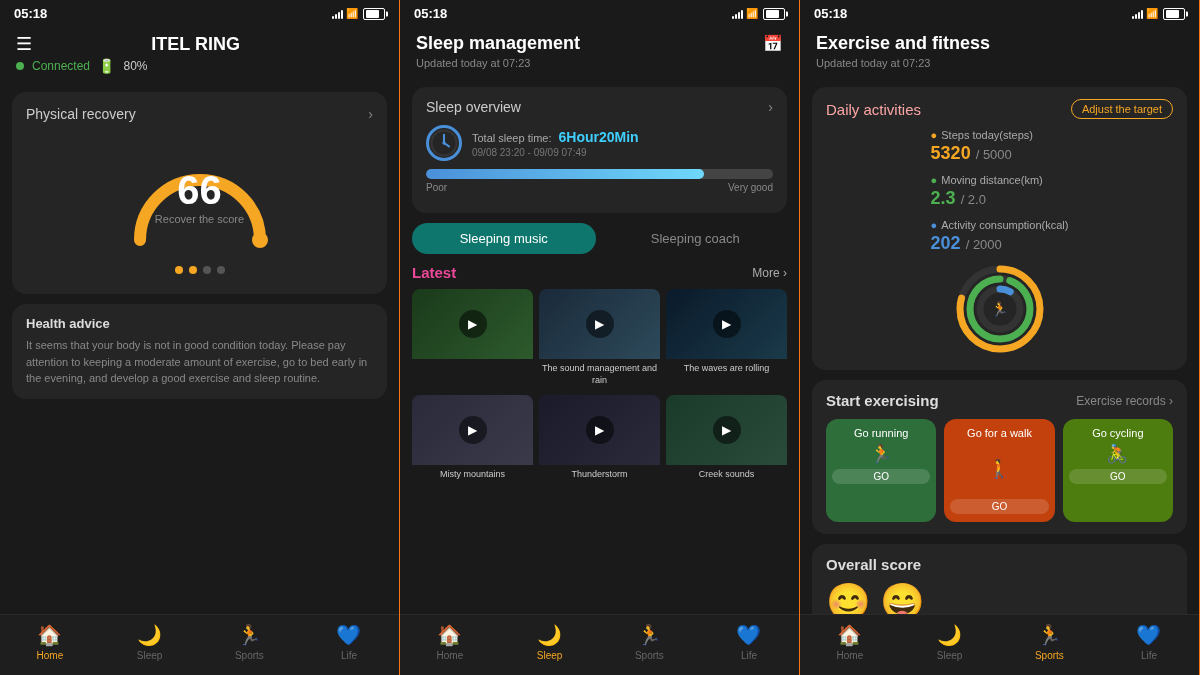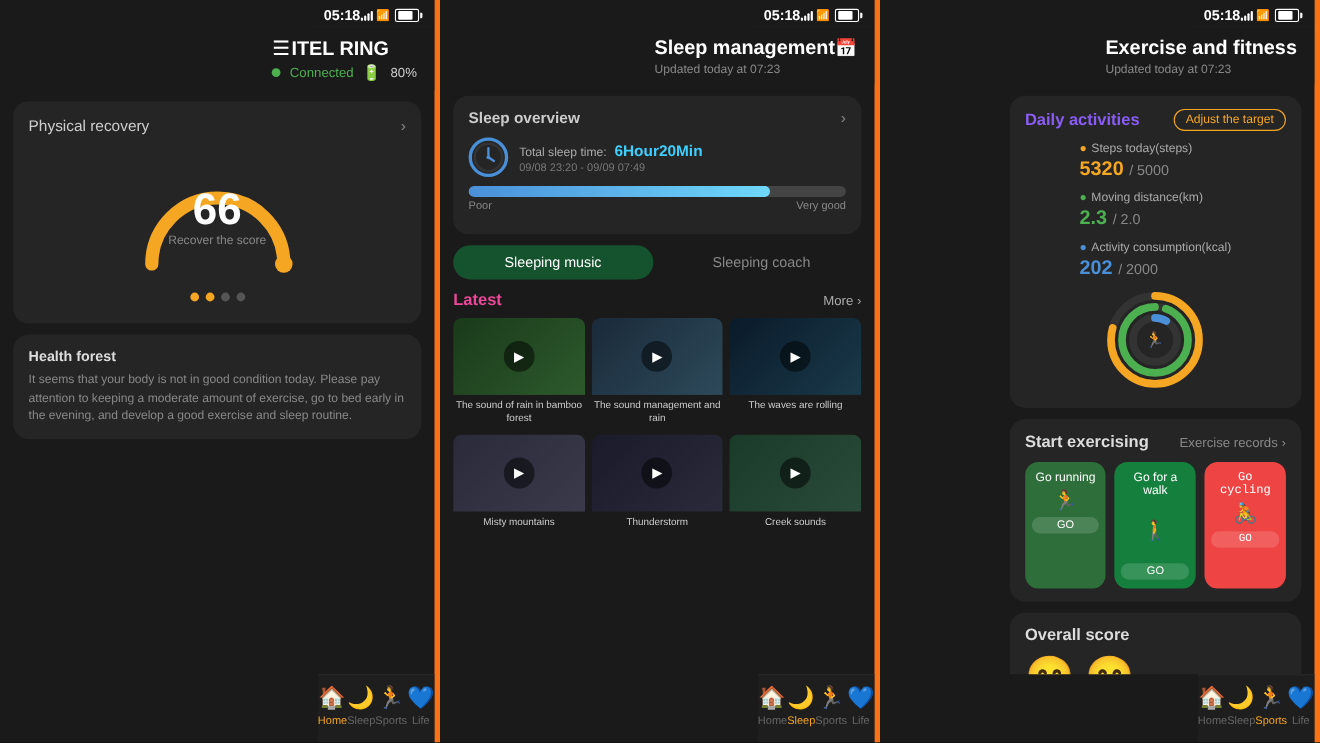--- a/index.html
+++ b/index.html
@@ -12,23 +12,22 @@
       overflow: hidden;
     }
 
     
     .panel {
       width: 452px;
       height: 675px;
       background: #1a1a1a;
       display: flex;
       flex-direction: column;
-      border-right: 5px solid #f97316;
+      border-right: 1px solid #f97316;
       overflow: hidden;
-      align-items: flex-end;
     }
 
     
     .status-bar {
       display: flex;
       justify-content: space-between;
       align-items: center;
       padding: 6px 14px;
       background: #1a1a1a;
     }
@@ -243,21 +242,21 @@
       border-radius: 14px;
       padding: 12px 14px;
       margin-bottom: 10px;
     }
     .sleep-header-row {
       display: flex;
       justify-content: space-between;
       align-items: center;
       margin-bottom: 10px;
     }
-    .sleep-header-title { color: #ccc; font-size: 14px; font-weight: 700; }
+    .sleep-header-title { color: #ccc; font-size: 14px; font-weight: 400; }
 
     .sleep-total-row {
       display: flex;
       align-items: center;
       gap: 10px;
       margin-bottom: 8px;
     }
     .sleep-clock-icon {
       width: 36px;
       height: 36px;
@@ -300,21 +299,21 @@
     }
     .sleep-tab {
       flex: 1;
       padding: 8px;
       border-radius: 20px;
       text-align: center;
       font-size: 13px;
       font-weight: 500;
       cursor: pointer;
     }
-    .sleep-tab.active { background: #14532d; color: #fff; }
+    .sleep-tab.active { background: #0f766e; color: #fff; }
     .sleep-tab.inactive { background: transparent; color: #888; }
 
     
     .latest-header {
       display: flex;
       justify-content: space-between;
       align-items: center;
       margin-bottom: 8px;
     }
     .latest-title { color: #ec4899; font-size: 15px; font-weight: 600; }
@@ -363,21 +362,21 @@
       border-radius: 14px;
       padding: 12px 14px;
       margin-bottom: 10px;
     }
     .da-header {
       display: flex;
       justify-content: space-between;
       align-items: center;
       margin-bottom: 10px;
     }
-    .da-title { color: #8b5cf6; font-size: 15px; font-weight: 700; }
+    .da-title { color: #fca5a5; font-size: 15px; font-weight: 400; }
     .adjust-btn {
       background: transparent;
       border: 1.5px solid #f5a623;
       color: #f5a623;
       border-radius: 14px;
       padding: 3px 10px;
       font-size: 11px;
       cursor: pointer;
     }
 
@@ -430,22 +429,22 @@
       border-radius: 12px;
       padding: 8px 6px;
       display: flex;
       flex-direction: column;
       align-items: center;
       gap: 4px;
       cursor: pointer;
       border: none;
     }
     .ex-btn.green { background: #2d6e3a; }
-    .ex-btn.yellow { background: #15803d; gap: 19px; }
-    .ex-btn.red { background: #ef4444; font-family: Liberation Mono, monospace; }
+    .ex-btn.yellow { background: #c2410c; gap: 19px; }
+    .ex-btn.red { background: #4d7c0f; }
     .ex-btn-label { color: #fff; font-size: 11px; font-weight: 500; }
     .ex-btn-go {
       background: rgba(255,255,255,0.15);
       color: #fff;
       font-size: 10px;
       border-radius: 8px;
       padding: 2px 8px;
       width: 100%;
       text-align: center;
     }
@@ -536,21 +535,21 @@
       <div class="dot-indicators">
         <div class="dot dot-active"></div>
         <div class="dot dot-active"></div>
         <div class="dot dot-inactive"></div>
         <div class="dot dot-inactive"></div>
       </div>
 
     </div>
 
     <div class="health-card">
-      <div class="health-title">Health forest</div>
+      <div class="health-title">Health advice</div>
       <div class="health-text">It seems that your body is not in good condition today. Please pay attention to keeping a moderate amount of exercise, go to bed early in the evening, and develop a good exercise and sleep routine.</div>
     </div>
   </div>
 
   <div class="bottom-nav">
     <div class="nav-item">
       <span class="nav-icon active">🏠</span>
       <span class="nav-label active">Home</span>
     </div>
     <div class="nav-item">
@@ -640,21 +639,20 @@
         <span>More</span> ›
       </span>
     </div>
 
     <div class="music-grid">
 
       <div class="music-thumb">
         <div class="thumb-bg thumb-forest">
           <div class="play-btn">▶</div>
         </div>
-        <div class="thumb-label">The sound of rain in bamboo forest</div>
       </div>
 
       <div class="music-thumb">
         <div class="thumb-bg thumb-rain">
           <div class="play-btn">▶</div>
         </div>
         <div class="thumb-label">The sound management and rain</div>
       </div>
 
       <div class="music-thumb">

